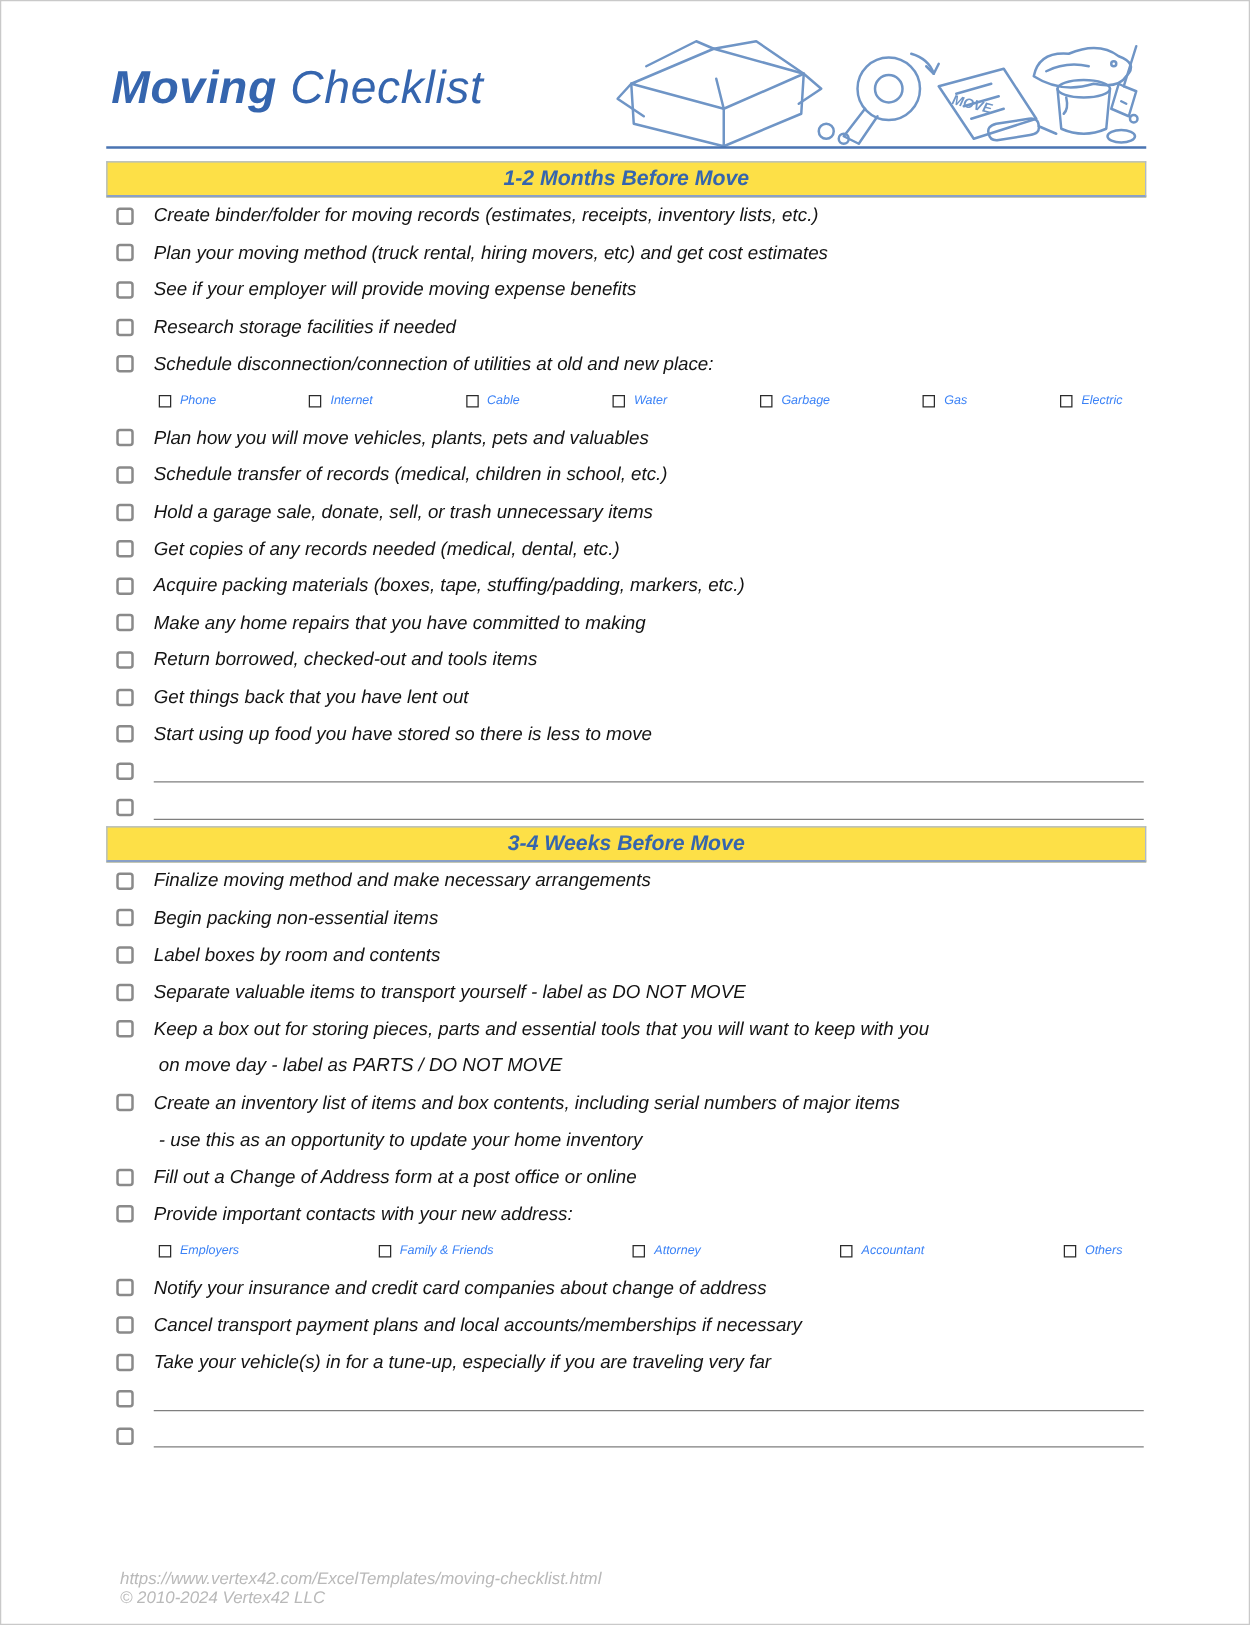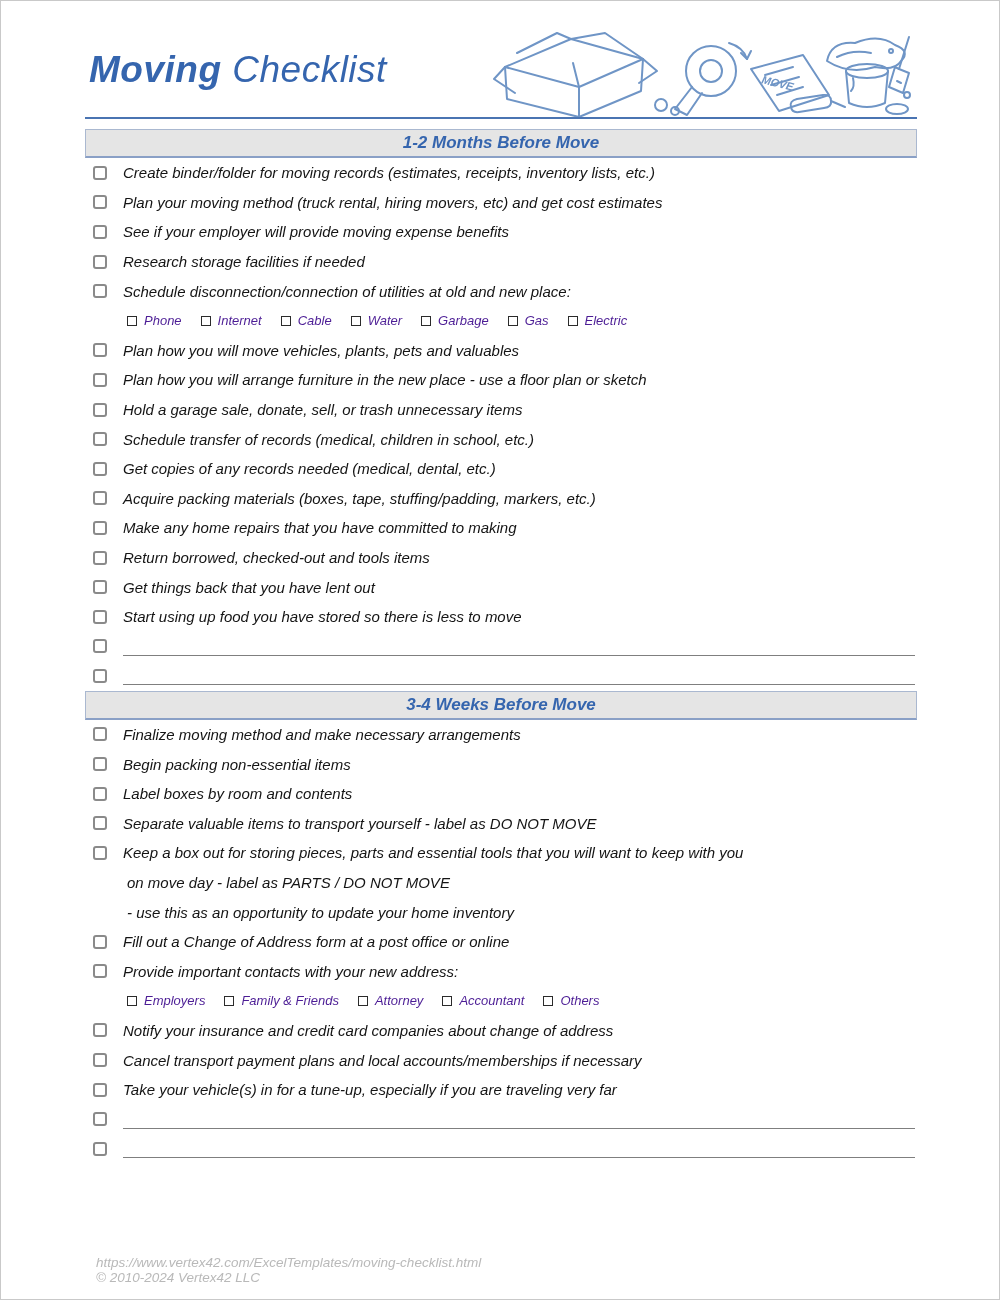--- a/index.html
+++ b/index.html
@@ -25,21 +25,21 @@
   .header-rule {
     position:absolute; left:84px; top:116px; width:832px;
     border-bottom:2px solid #4a74b2;
   }
 
   
   .content { position:absolute; left:84px; top:128px; width:832px; }
 
   .section-header {
     height:29px;
-    background:#e5e5e5;
+    background:#fde047;
     border:1px solid #aab8d0;
     border-bottom:2px solid #8aa0c6;
     text-align:center;
     font-size:17px; font-weight:700; color:#3565ae;
     line-height:26px;
   }
   .section + .section .section-header { }
 
   .row { display:flex; align-items:center; height:29.6px; }
   .cb {
@@ -61,21 +61,21 @@
     flex:1;
     margin-left:16px; margin-right:2px;
     border-bottom:1px solid #7f7f7f;
     transform:translateY(9px);
   }
 
   .subrow {
     display:flex; align-items:center;
     height:29.6px;
     padding-left:42px;
-    font-size:13px; color:#4c1d95;
+    font-size:10px; color:#3b82f6;justify-content:space-between;
   }
   .subopt { display:flex; align-items:center; margin-right:19px; }
   .mini-cb {
     flex:none;
     width:10px; height:10px;
     border:1.5px solid #2b2b2b;
     margin-right:7px;
     background:#fff;
   }
 
@@ -195,29 +195,25 @@
             <span class="mini-cb"></span>
             <span>Electric</span>
           </span>
         </div>
         <div class="row">
           <span class="cb"></span>
           <span class="row-label">Plan how you will move vehicles, plants, pets and valuables</span>
         </div>
         <div class="row">
           <span class="cb"></span>
-          <span class="row-label">Plan how you will arrange furniture in the new place - use a floor plan or sketch</span>
+          <span class="row-label">Schedule transfer of records (medical, children in school, etc.)</span>
         </div>
         <div class="row">
           <span class="cb"></span>
           <span class="row-label">Hold a garage sale, donate, sell, or trash unnecessary items</span>
-        </div>
-        <div class="row">
-          <span class="cb"></span>
-          <span class="row-label">Schedule transfer of records (medical, children in school, etc.)</span>
         </div>
         <div class="row">
           <span class="cb"></span>
           <span class="row-label">Get copies of any records needed (medical, dental, etc.)</span>
         </div>
         <div class="row">
           <span class="cb"></span>
           <span class="row-label">Acquire packing materials (boxes, tape, stuffing/padding, markers, etc.)</span>
         </div>
         <div class="row">
@@ -262,20 +258,24 @@
         <div class="row">
           <span class="cb"></span>
           <span class="row-label">Separate valuable items to transport yourself - label as DO NOT MOVE</span>
         </div>
         <div class="row">
           <span class="cb"></span>
           <span class="row-label">Keep a box out for storing pieces, parts and essential tools that you will want to keep with you</span>
         </div>
         <div class="row cont">
           <span class="row-label">on move day - label as PARTS / DO NOT MOVE</span>
+        </div>
+        <div class="row">
+          <span class="cb"></span>
+          <span class="row-label">Create an inventory list of items and box contents, including serial numbers of major items</span>
         </div>
         <div class="row cont">
           <span class="row-label"> - use this as an opportunity to update your home inventory</span>
         </div>
         <div class="row">
           <span class="cb"></span>
           <span class="row-label">Fill out a Change of Address form at a post office or online</span>
         </div>
         <div class="row">
           <span class="cb"></span>

